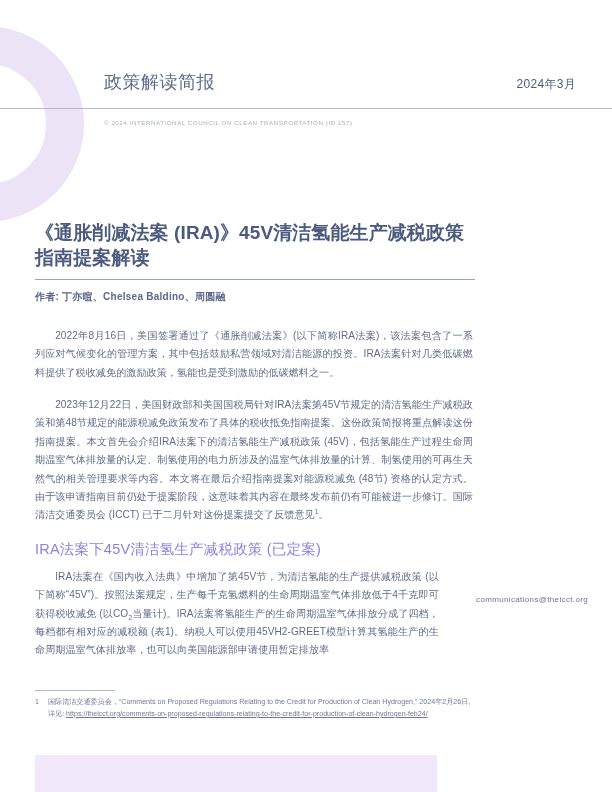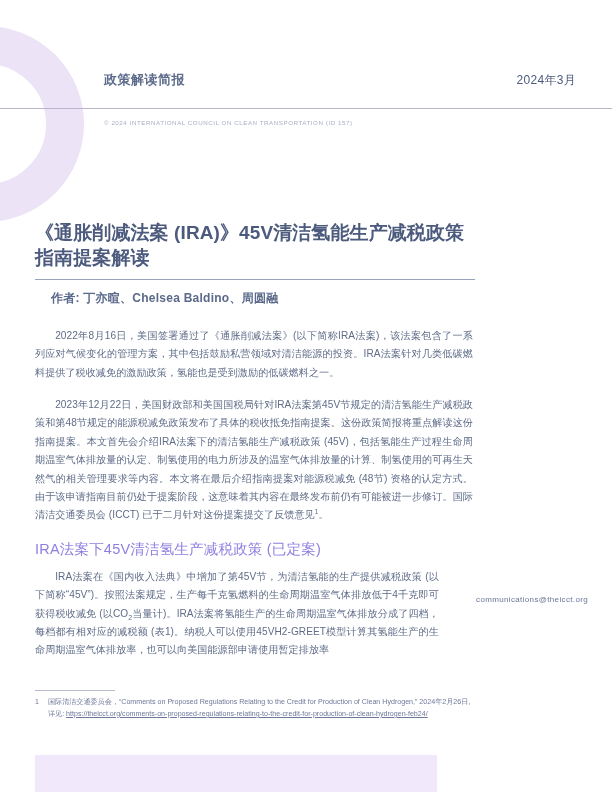--- a/index.html
+++ b/index.html
@@ -49,22 +49,22 @@
   .header {
     position: absolute;
     left: 104px;
     top: 72px;
     width: 472px;
     display: flex;
     align-items: baseline;
     justify-content: space-between;
   }
   .header-title {
-    font-size: 13px;
-    font-weight: 700;
+    font-size: 18px;
+    font-weight: 400;
     color: #5d6b8c;
     letter-spacing: 0.5px;
     line-height: 1.2;
     text-align: right;
   }
   .header-date {
     font-size: 12px;
     font-weight: 400;
     color: #4b5a7d;
     letter-spacing: 0.3px;
@@ -104,25 +104,24 @@
     left: 35px;
     top: 279px;
     width: 440px;
     height: 1px;
     background: #9aa3ba;
   }
   .authors {
     position: absolute;
     left: 35px;
     top: 290px;
-    font-size: 12px;
+    font-size: 10px;
     font-weight: 700;
     color: #5a688a;
     letter-spacing: 0.25px;
-    margin-left: 16px;
   }
 
   
   .body-col {
     position: absolute;
     left: 35px;
     top: 327px;
     width: 438px;
   }
   .para {

